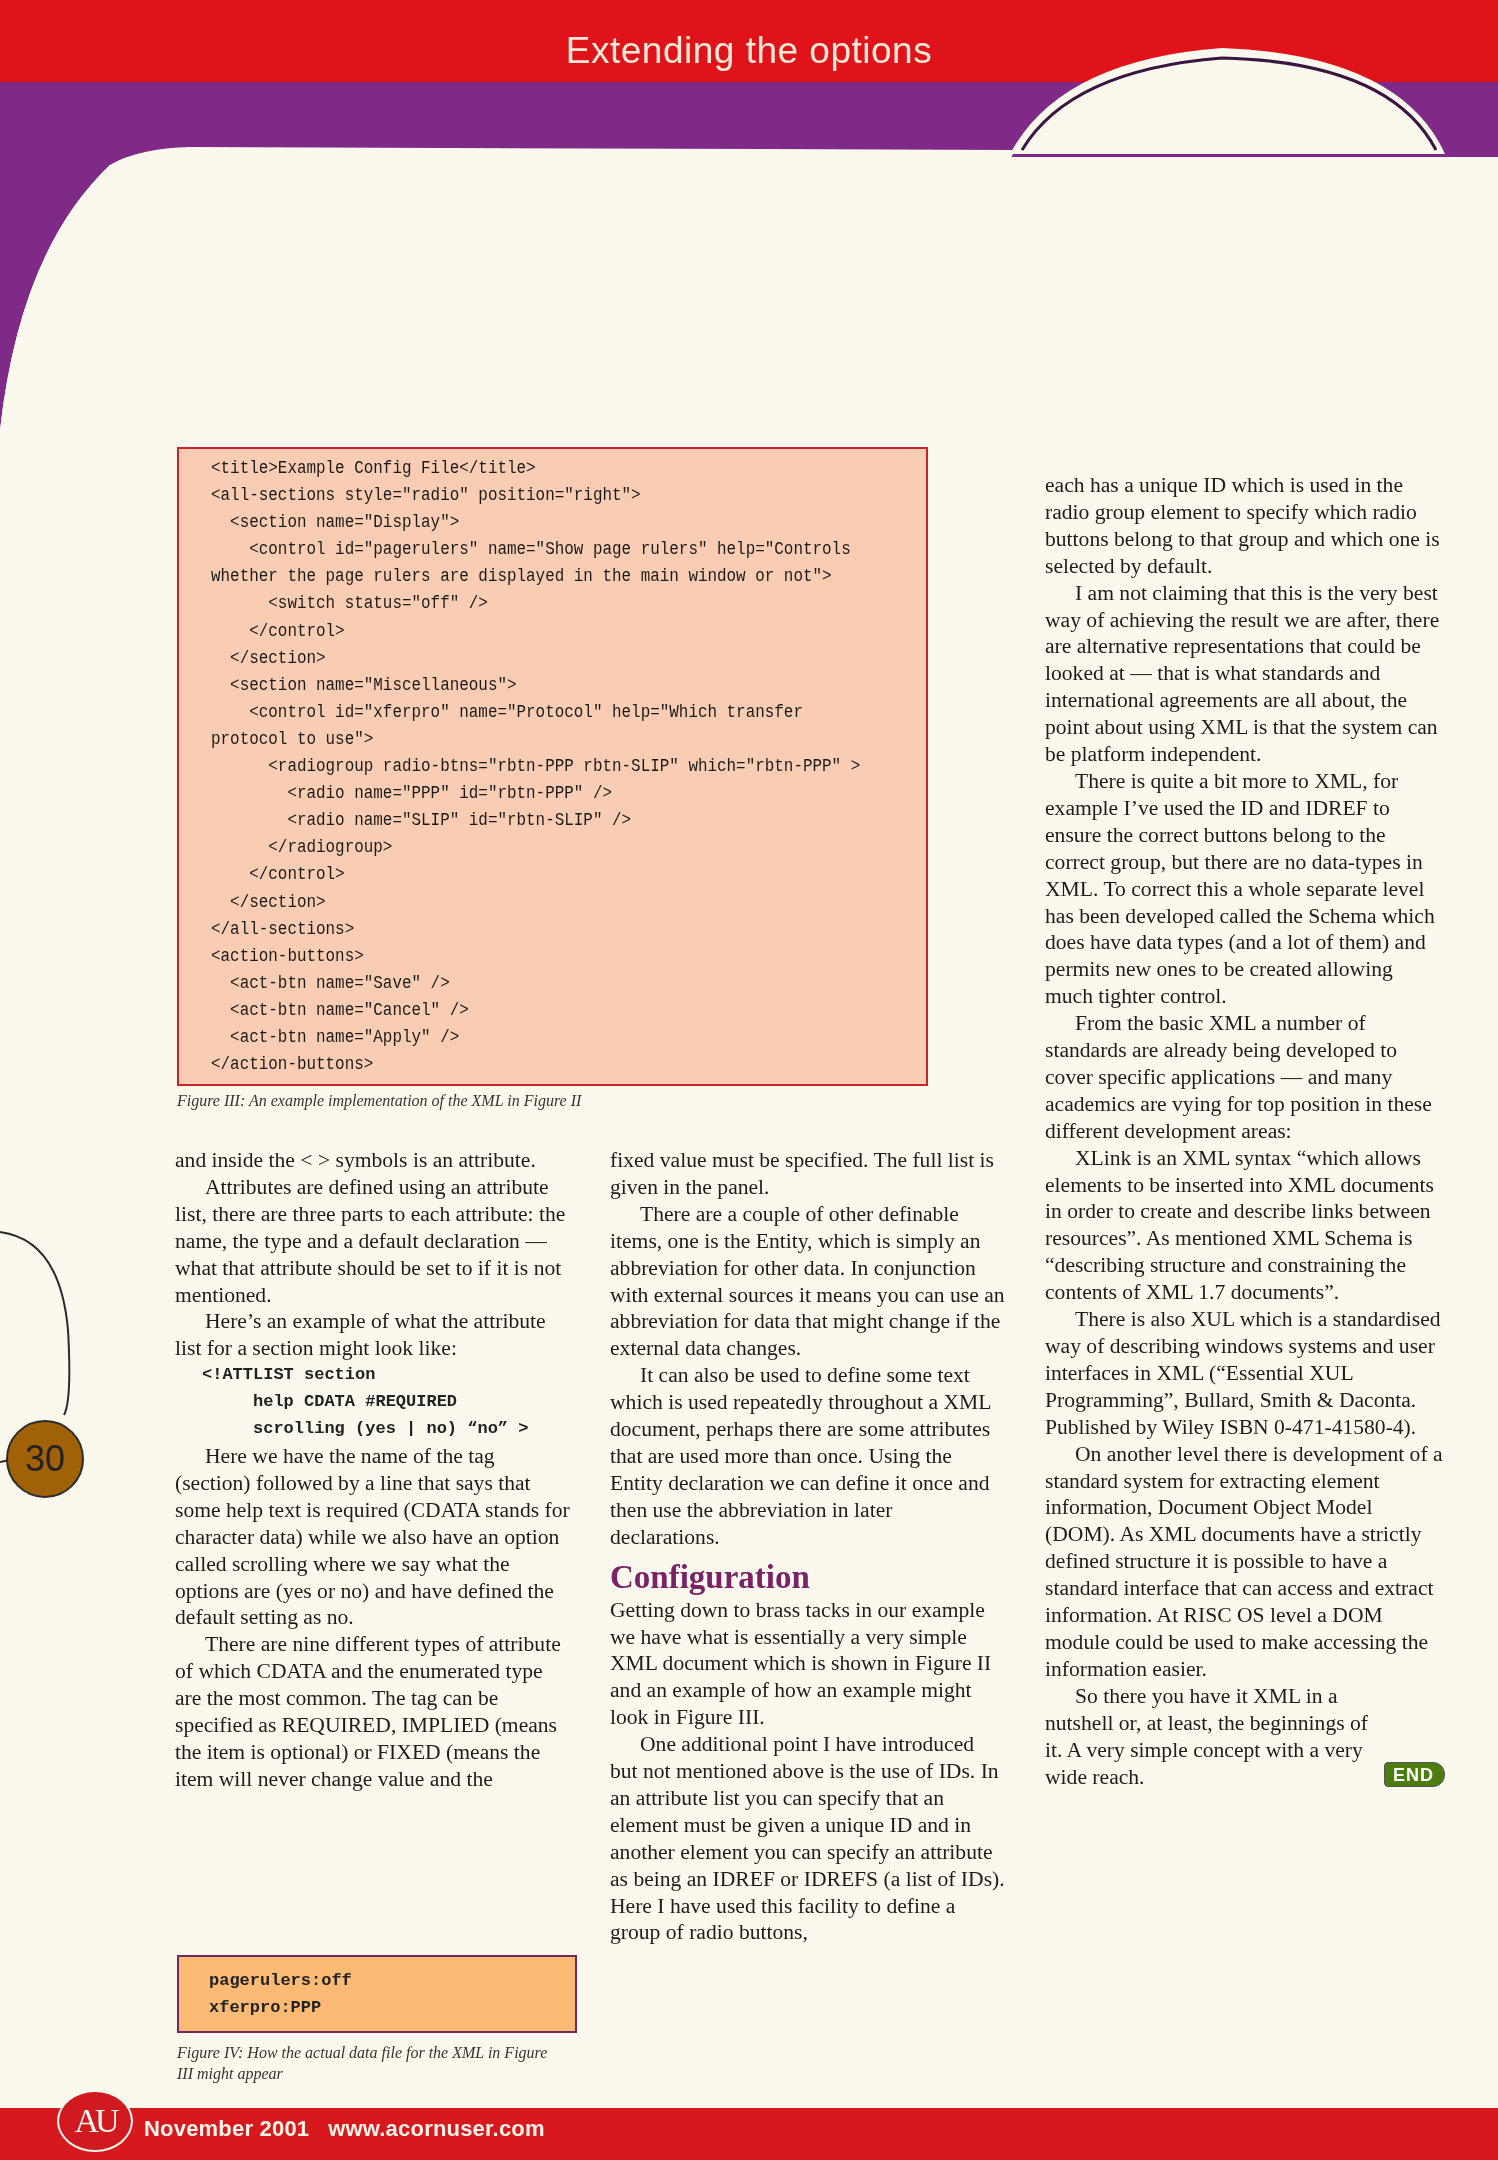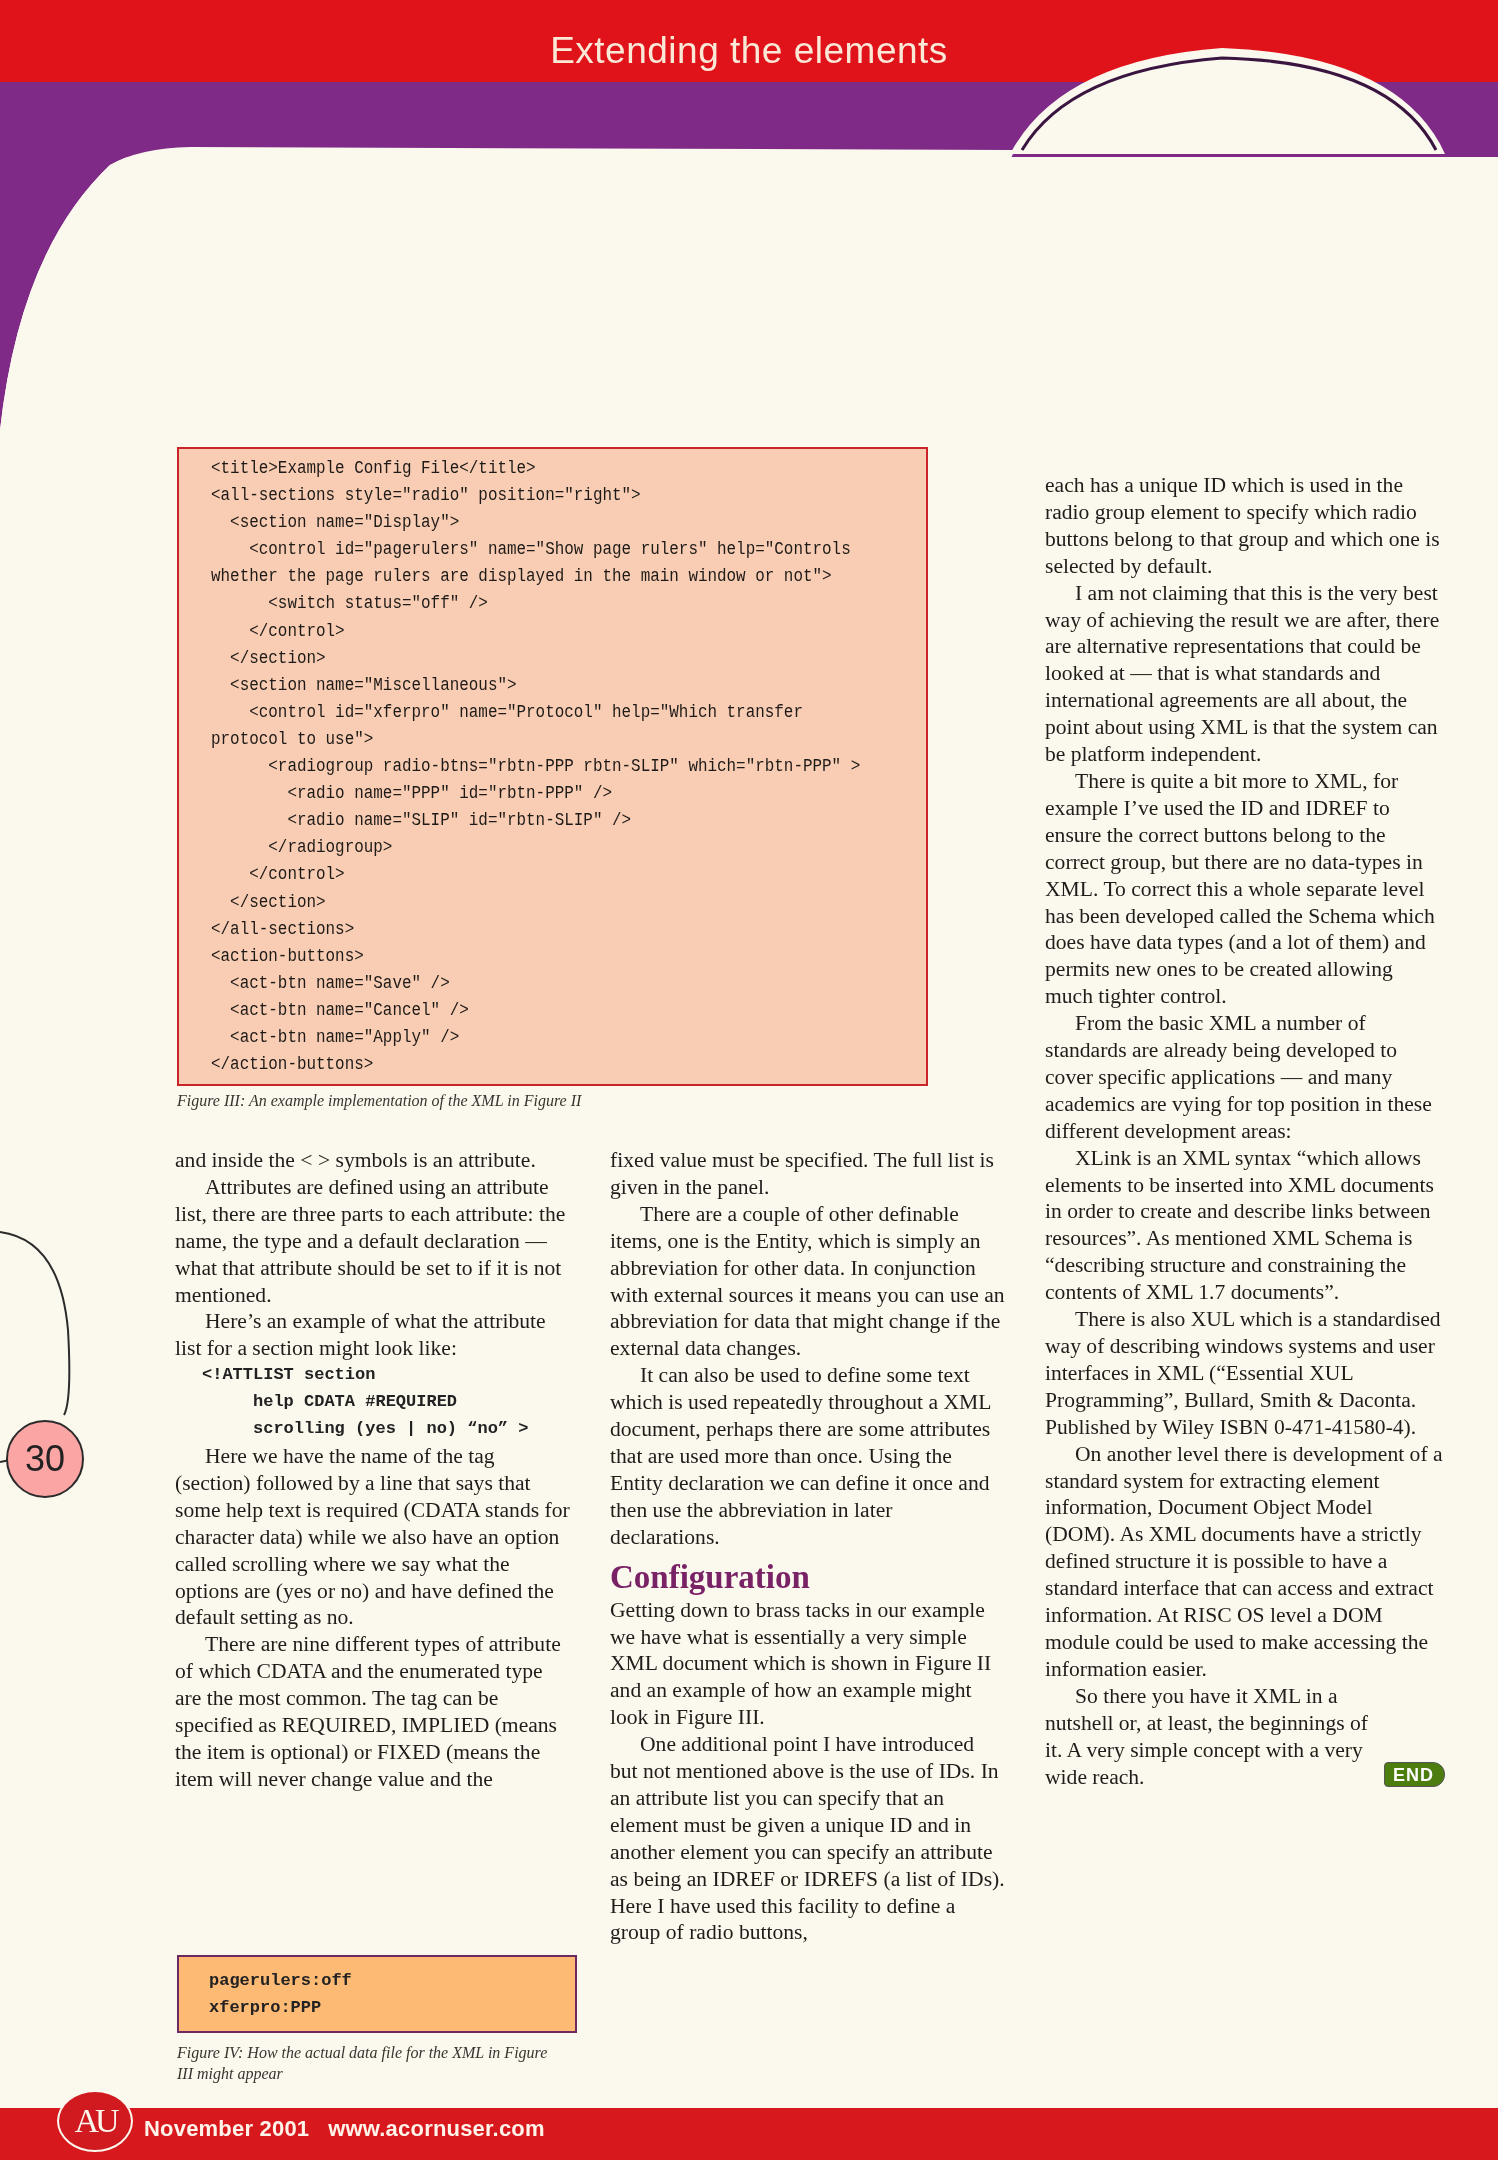--- a/index.html
+++ b/index.html
@@ -49,21 +49,21 @@
     font-size:17px; line-height:27px; white-space:pre; color:#222;
   }
   .end-badge {
     display:inline-block; background:#4d7c0f; color:#fff; border-radius:4px 12px 12px 4px;
     font-family:"Liberation Sans", "DejaVu Sans", sans-serif; font-weight:bold;
     font-size:18px; padding:1px 10px 0 8px; line-height:22px; letter-spacing:1px;
     position:absolute; right:0; bottom:3px; border:1px solid #555;
   }
   .page-number {
     position:absolute; left:6px; top:1420px; width:78px; height:78px; border-radius:50%;
-    border:2px solid #2b2b2b; background:#fca5a5; box-sizing:border-box;
+    border:2px solid #2b2b2b; background:#a16207; box-sizing:border-box;
     font-family:"Liberation Sans", "DejaVu Sans", sans-serif; font-size:36px; color:#222;
     display:flex; align-items:center; justify-content:center;
   }
   .footer {
     position:absolute; left:0; top:2108px; width:1498px; height:52px; background:#d7191e;
   }
   .footer-text {
     position:absolute; left:144px; top:2116px;
     font-family:"Liberation Sans", "DejaVu Sans", sans-serif; font-weight:bold;
     font-size:22px; color:#fff3ea; letter-spacing:0.2px; white-space:pre;
@@ -86,21 +86,21 @@
 
   <path d="M0 430 Q20 250 110 165 Q140 148 190 147 L1015 150 L1010 160 L1498 160 L1498 2160 L0 2160 Z" fill="#fbf8ee"></path>
 
   <path d="M1010 154 Q1060 60 1222 48 Q1400 55 1445 154 Z" fill="#fbf8ee"></path>
   <path d="M1022 150 Q1070 70 1222 58 Q1390 62 1436 150" fill="none" stroke="#3a1540" stroke-width="3"></path>
 
   <path d="M0 1232 Q60 1240 68 1330 Q72 1400 64 1415" fill="none" stroke="#2b2b2b" stroke-width="2"></path>
   <path d="M0 1462 L10 1460" fill="none" stroke="#2b2b2b" stroke-width="2"></path>
 </svg>
 
-<div class="header-title">Extending the elements</div>
+<div class="header-title">Extending the options</div>
 
 <div class="code-box">
   <div class="code-line">&lt;title&gt;Example Config File&lt;/title&gt;</div>
   <div class="code-line">&lt;all-sections style="radio" position="right"&gt;</div>
   <div class="code-line">  &lt;section name="Display"&gt;</div>
   <div class="code-line">    &lt;control id="pagerulers" name="Show page rulers" help="Controls</div>
   <div class="code-line">whether the page rulers are displayed in the main window or not"&gt;</div>
   <div class="code-line">      &lt;switch status="off" /&gt;</div>
   <div class="code-line">    &lt;/control&gt;</div>
   <div class="code-line">  &lt;/section&gt;</div>

